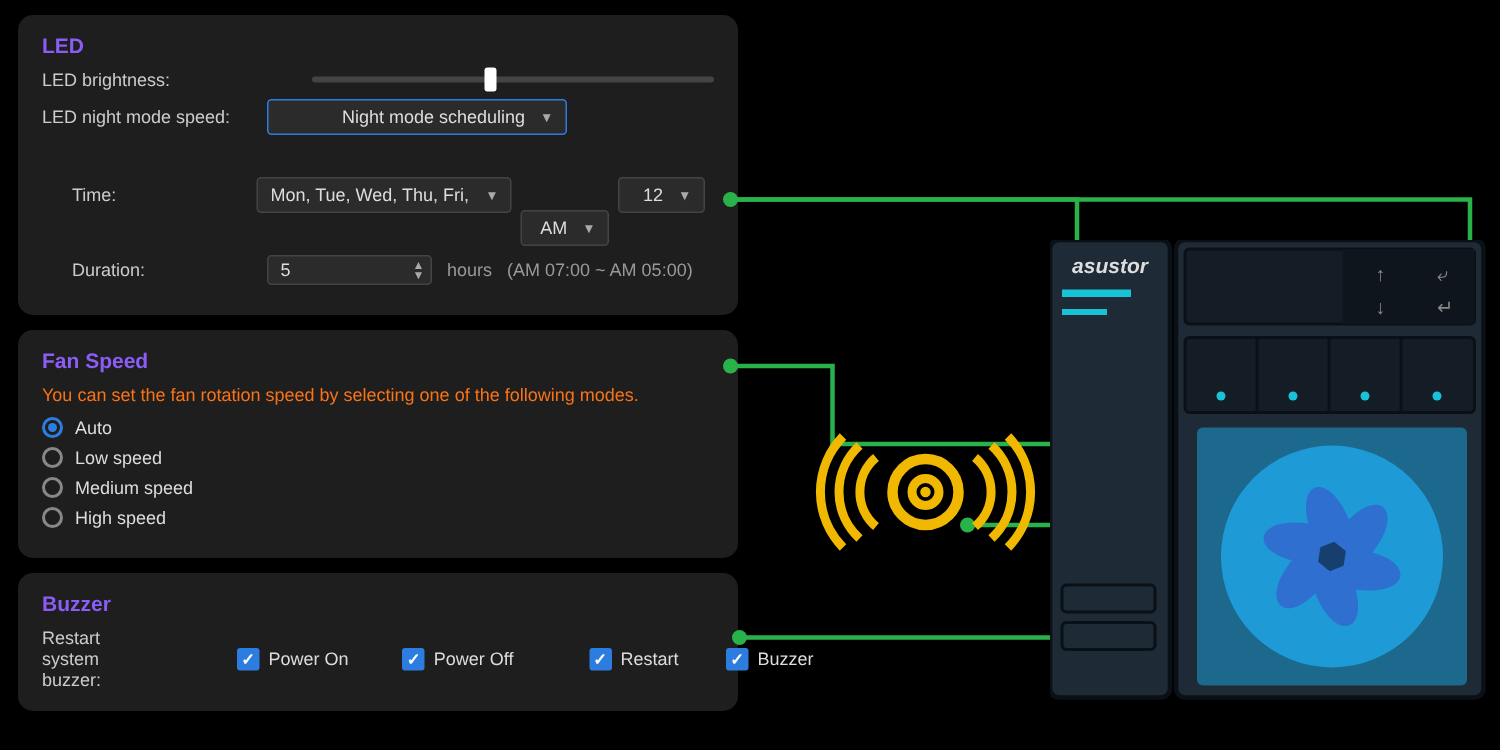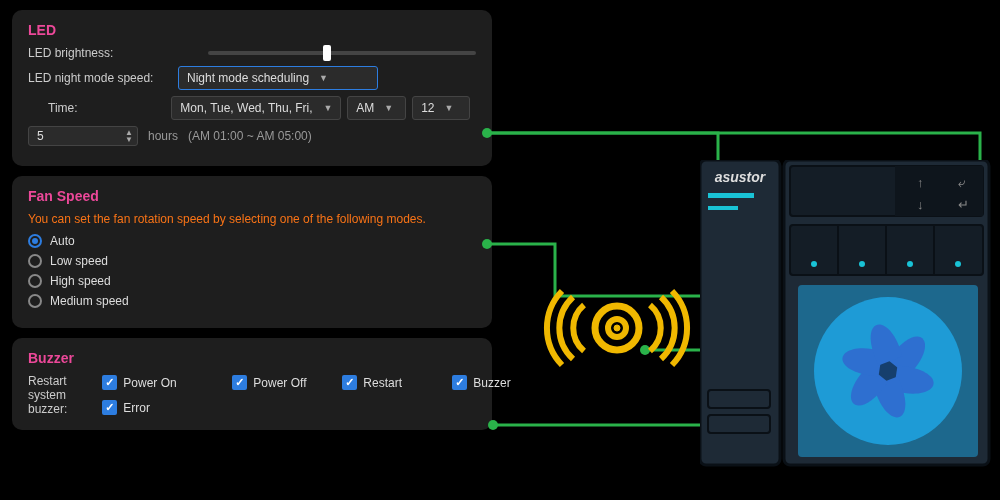--- a/index.html
+++ b/index.html
@@ -15,63 +15,63 @@
   .panel {
     background: #1e1e1e;
     border-radius: 10px;
     padding: 12px 16px 14px;
     margin: 10px 0 0 12px;
     width: 480px;
   }
   .panel h3 {
     font-size: 14px;
     font-weight: 600;
-    color: #ec4899;
+    color: #8b5cf6;
     margin-bottom: 8px;
   }
   .row { display: flex; align-items: center; margin: 6px 0; }
   .label { width: 150px; color: #ccc; }
   .indent .label { padding-left: 20px; width: 150px; }
   .slider {
     flex: 1; height: 4px; background: #444; border-radius: 2px;
     position: relative; margin-left: 30px;
   }
   .slider-thumb {
     position: absolute; top: -6px; left: 115px;
     width: 8px; height: 16px; background: #fff; border-radius: 2px;
   }
   .select {
-    display: inline-flex; align-items: center; justify-content: flex-start;
+    display: inline-flex; align-items: center; justify-content: flex-end;
     background: #2b2b2b; border: 1px solid #444; border-radius: 3px;
     padding: 4px 8px; color: #ddd; font-size: 12px; margin-right: 6px;
     cursor: pointer;
   }
   .select.focused { border-color: #2d7de0; }
   .chev { margin-left: 10px; font-size: 9px; color:#aaa; }
   .w-night { width: 200px; }
   .w-days  { width: 170px; }
-  .w-ampm  { width: 61px; }
+  .w-ampm  { width: 61px; margin-top: 44px; }
   .w-hr    { width: 60px; }
   .stepper {
     display: inline-flex; align-items: center;
     background: #2b2b2b; border: 1px solid #444; border-radius: 3px;
     width: 110px; padding: 2px 4px 2px 8px; justify-content: space-between;
   }
   .stepbtns { display: flex; flex-direction: column; line-height: 7px; font-size: 8px; color:#aaa; }
   .hint { color: #999; font-size: 12px; text-align: right; }
   .desc { color: #f97316; margin-bottom: 8px; }
   .radio-row { display: flex; align-items: center; margin: 6px 0; cursor: pointer; text-align: right; }
   .radio {
     width: 14px; height: 14px; border: 2px solid #888; border-radius: 50%;
     margin-right: 8px; display: inline-flex; align-items:center; justify-content:center;
   }
   .radio.checked { border-color: #2d7de0; }
   .radio.checked::after { content:""; width:6px; height:6px; background:#2d7de0; border-radius:50%; }
   .cb-grid { display: grid; grid-template-columns: 130px 110px 110px 90px; row-gap: 8px; margin-left: 35px;}
-  .cb-row { display:flex; align-items:center; }
+  .cb-row { display:flex; align-items:center;justify-content:flex-end; }
   .checkbox {
     width: 15px; height: 15px; background: #2d7de0; border-radius: 2px;
     margin-right: 6px; display:inline-flex; align-items:center; justify-content:center;
     color:#fff; font-size:11px; font-weight:bold;
   }
   .checkbox::after { content:"✓"; }
   .buzzer-row { display:flex; }
   .buzzer-row .label { width:170px; }
 
   
@@ -112,51 +112,52 @@
     <div class="select w-ampm">
       <span>AM</span>
       <span class="chev">▼</span>
     </div>
     <div class="select w-hr">
       <span>12</span>
       <span class="chev">▼</span>
     </div>
   </div>
   <div class="row indent">
+    <div class="label">Duration:</div>
     <div class="stepper">
       <span>5</span>
       <span class="stepbtns">
         <span>▲</span>
         <span>▼</span>
       </span>
     </div>
     <span style="margin:0 10px" class="hint">hours</span>
-    <span class="hint">(AM 01:00 ~ AM 05:00)</span>
+    <span class="hint">(AM 07:00 ~ AM 05:00)</span>
   </div>
 </div>
 
 <div class="panel">
   <h3>Fan Speed</h3>
   <div class="desc">You can set the fan rotation speed by selecting one of the following modes.</div>
   <div id="fan-options">
       <div class="radio-row">
         <span class="radio checked"></span>
         <span>Auto</span>
       </div>
       <div class="radio-row">
         <span class="radio"></span>
         <span>Low speed</span>
       </div>
       <div class="radio-row">
         <span class="radio"></span>
+        <span>Medium speed</span>
+      </div>
+      <div class="radio-row">
+        <span class="radio"></span>
         <span>High speed</span>
-      </div>
-      <div class="radio-row">
-        <span class="radio"></span>
-        <span>Medium speed</span>
       </div>
     </div>
 </div>
 
 <div class="panel">
   <h3>Buzzer</h3>
   <div class="buzzer-row">
     <div class="label">Restart system buzzer:</div>
     <div class="cb-grid" id="buzzer-options">
         <div class="cb-row">
@@ -167,24 +168,20 @@
           <span class="checkbox"></span>
           <span>Power Off</span>
         </div>
         <div class="cb-row">
           <span class="checkbox"></span>
           <span>Restart</span>
         </div>
         <div class="cb-row">
           <span class="checkbox"></span>
           <span>Buzzer</span>
-        </div>
-        <div class="cb-row">
-          <span class="checkbox"></span>
-          <span>Error</span>
         </div>
       </div>
   </div>
 </div>
 
 <svg class="connectors" width="1000" height="500">
   <g stroke="#2ab24a" stroke-width="3" fill="none">
     <polyline points="490,133 718,133 718,190"></polyline>
     <polyline points="490,244 555,244 555,296 712,296 712,206"></polyline>
     <polyline points="645,350 720,350 720,425 495,425"></polyline>

